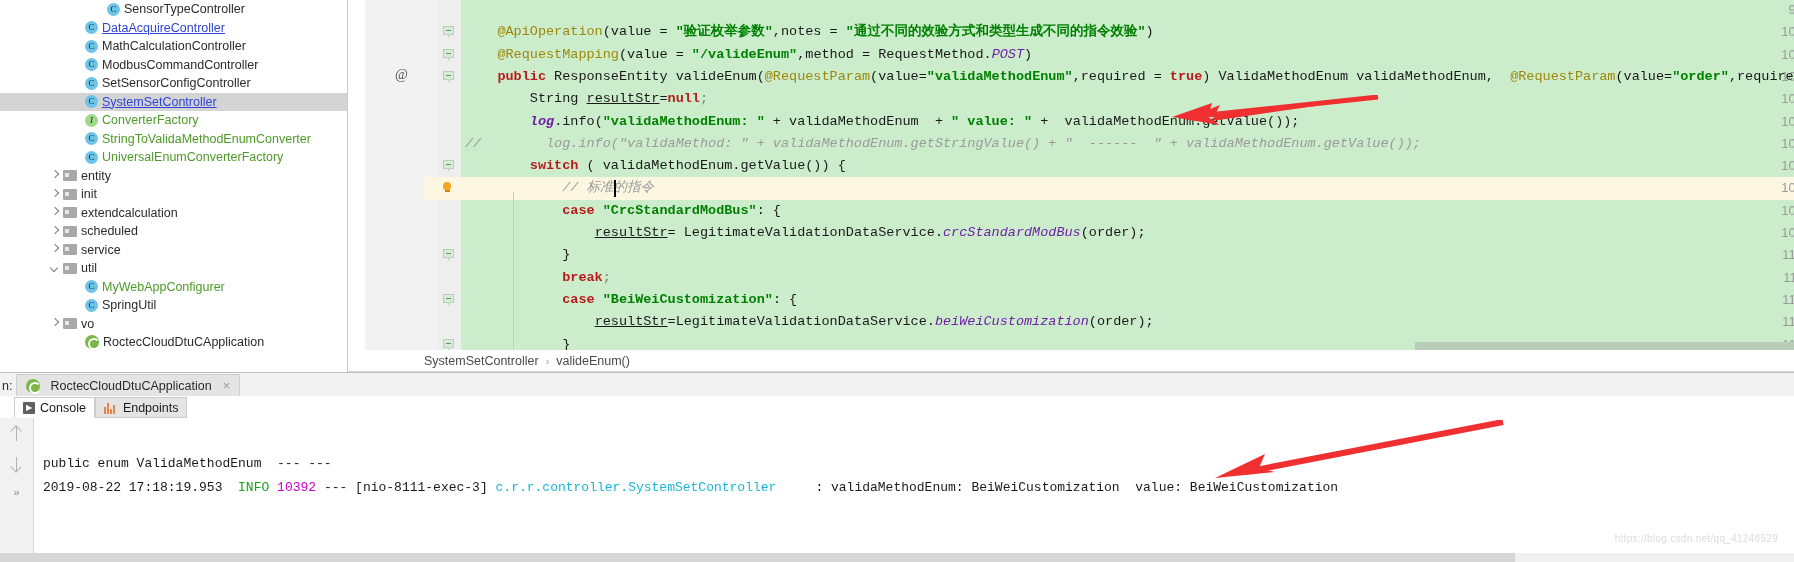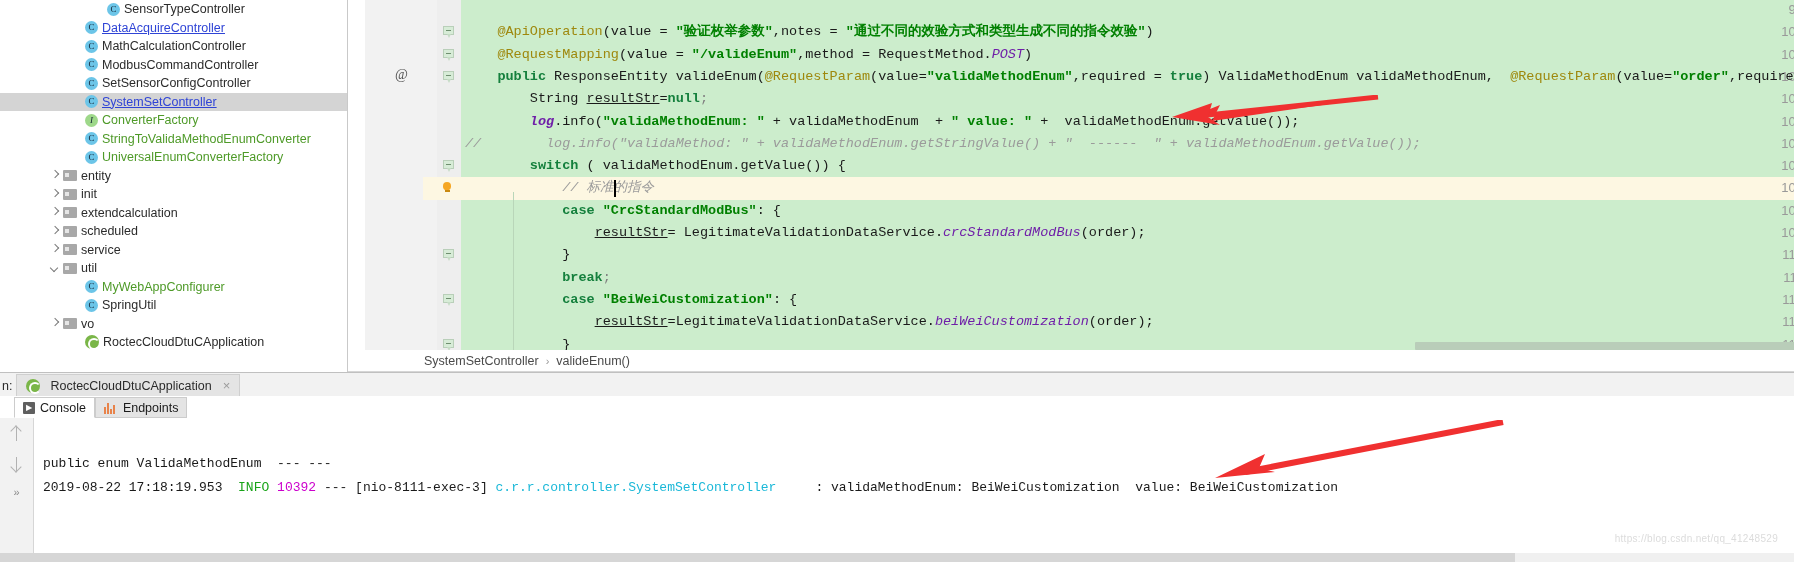--- a/index.html
+++ b/index.html
@@ -87,21 +87,21 @@
   }
   .code-line {
     position:absolute; left:0; right:0; height:22.3px; line-height:22.3px;
     font-family:"Liberation Mono", monospace; font-size:13.5px; white-space:pre;
     color:#1a1a1a;
   }
   .hl-current { background:#fdf7e2 !important; }
   .row-band {
     position:absolute; left:0; right:0; height:22.3px;
   }
-  .k { color:#15803d; font-weight:bold; }
+  .k { color:#b91c1c; font-weight:bold; }
   .s { color:#008000; font-weight:bold; }
   .anno { color:#9e880d; }
   .cmt { color:#9b9b9b; font-style:italic; }
   .fld { color:#6f1fa8; font-style:italic; font-weight:bold; }
   .stat { color:#6f1fa8; font-style:italic; }
   .ul { text-decoration:underline; }
   .gray { color:#808080; }
   .bulb {
     position:absolute; left:76px; width:12px; height:12px;
   }

